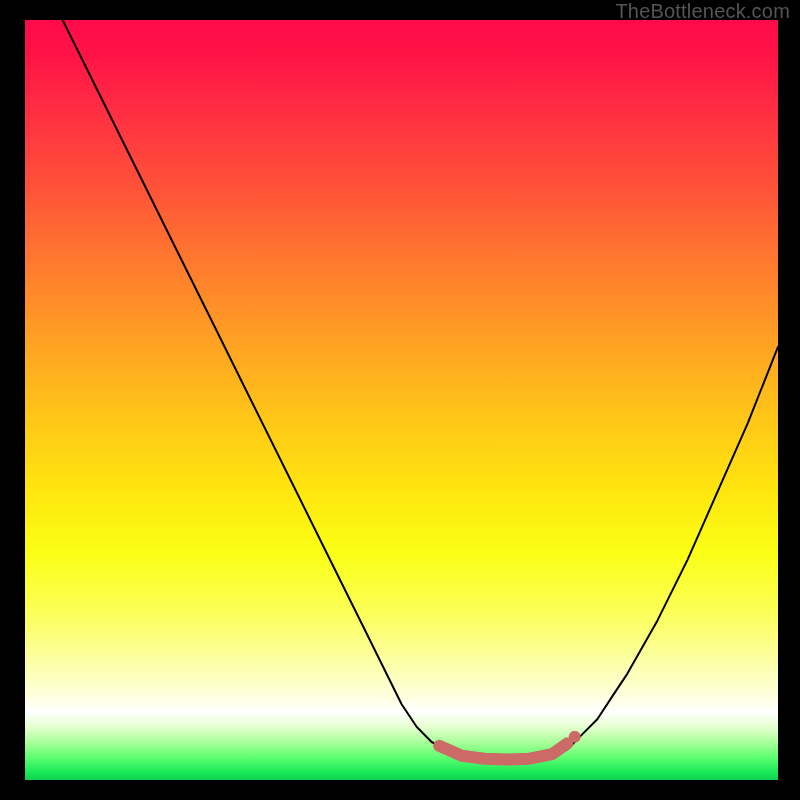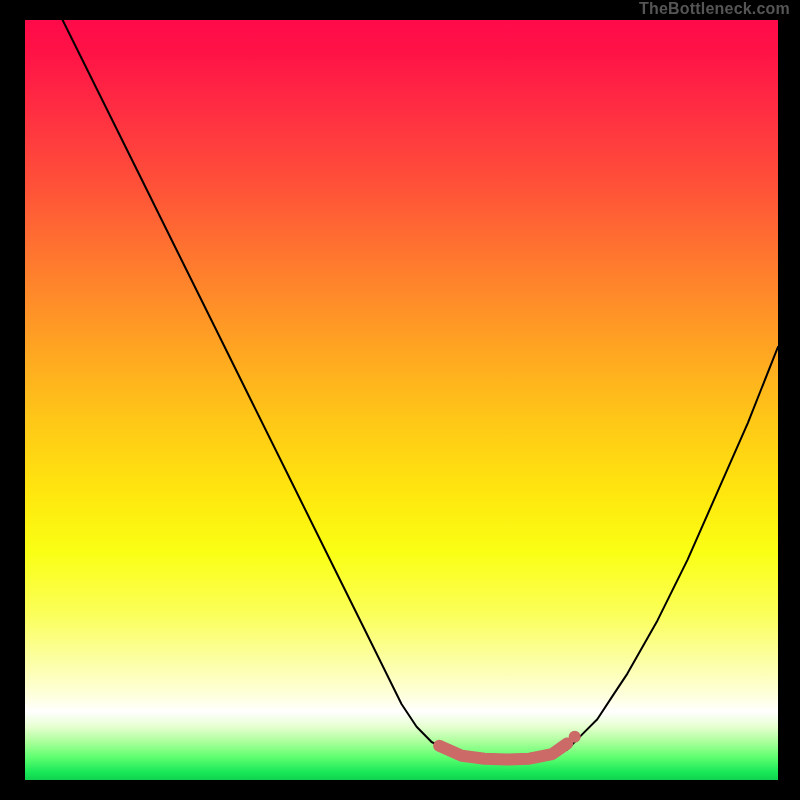--- a/index.html
+++ b/index.html
@@ -73,22 +73,22 @@
     stroke-linejoin: round;
   }
   .plateau-dot {
     fill: #cb6a67;
   }
   .watermark {
     position: absolute;
     top: 0px;
     right: 10px;
     color: #555;
-    font-size: 16px;
-    font-weight: 700;
+    font-size: 20px;
+    font-weight: 400;
     letter-spacing: 0.2px;
     white-space: nowrap;
   }
 </style>
 </head>
 <body>
 
 <div class="frame">
 
   <div class="plot-area">

